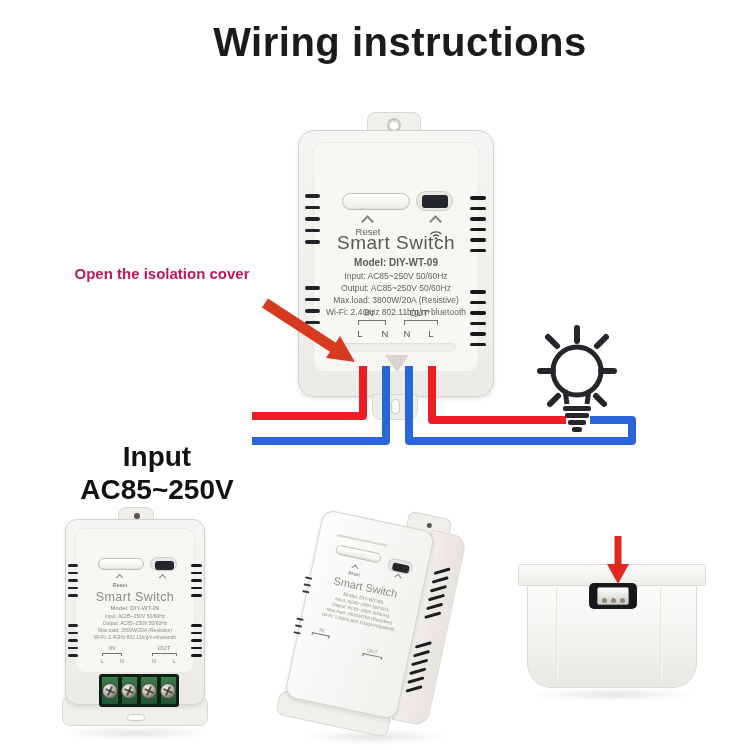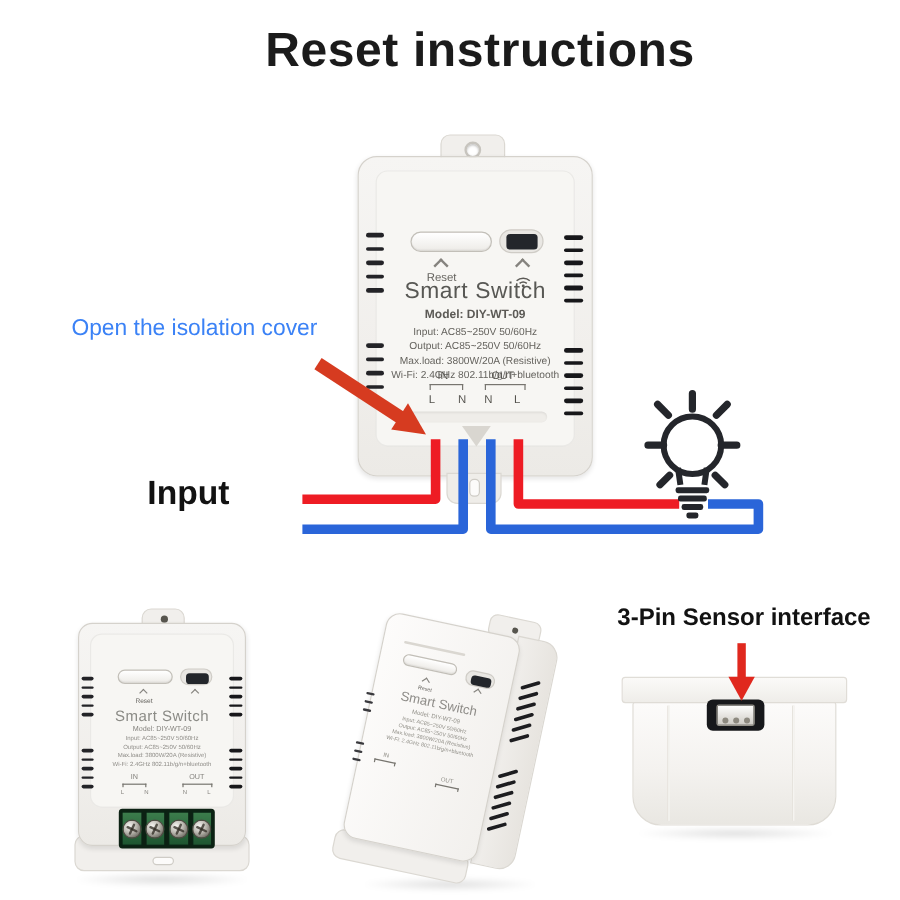--- a/index.html
+++ b/index.html
@@ -73,31 +73,31 @@
   .ridge { position:absolute; width:2px; background:#e6e3dd; border-right:1px solid #f9f8f6; }
   .connector { position:absolute; background:#17181b; border-radius:5px; }
   .conn-insert { position:absolute; background:linear-gradient(180deg,#fefefd,#cfccc5);
     border:1px solid #97948b; border-radius:2px; }
   .pin { position:absolute; width:5px; height:5px; border-radius:50%; background:#8d897f; }
 
   .shadow { position:absolute; background:radial-gradient(ellipse at center, rgba(0,0,0,0.13), rgba(0,0,0,0) 70%);
     filter:blur(2px); z-index:1; }
 
   
-  .note { font-size:19px; font-weight:normal; line-height:23px; color:#3b82f6; z-index:4; }
-  .big-label { font-weight:bold; color:#121212; z-index:4; }
+  .note { font-size:15px; font-weight:bold; line-height:23px; color:#be185d; z-index:4; }
+  .big-label { font-weight:bold; color:#121212; z-index:4;margin-top:46px; }
 
   svg.overlay { position:absolute; left:0; top:0; z-index:6; pointer-events:none; }
 </style>
 </head>
 <body>
 
 <div id="canvas">
 
-  <div class="abs page-title">Reset instructions</div>
+  <div class="abs page-title">Wiring instructions</div>
 
   <div class="abs dev" style="left:298px; top:112px; width:196px; height:310px;">
     <div class="dev-tab" style="left:69px; top:0; width:54px; height:26px;">
       <div class="hole" style="left:19px; top:5px; width:14px; height:14px;"></div>
     </div>
     <div class="dev-body" style="left:0; top:18px; width:196px; height:267px;"></div>
     <div class="dev-face" style="left:15px; top:30px; width:166px; height:230px;"></div>
 
     <div class="louvers" style="left:7px; top:82px;">
         <div class="ldash"></div>
@@ -165,24 +165,24 @@
       <div class="slot-pill" style="left:18px; top:4px; width:9px; height:15px;"></div>
     </div>
   </div>
 
   <div class="abs note txt-c" style="left:38px; top:262px; width:248px;">
     <div>Open the isolation cover</div>
   </div>
 
   <div class="abs big-label txt-c" style="left:57px; top:394px; width:200px; font-size:28px; line-height:33px;">
     <div>Input</div>
-  </div>
-
-
-  <div class="abs big-label txt-c" style="left:500px; top:504px; width:240px; font-size:20px;">3-Pin Sensor interface</div>
+    <div>AC85~250V</div>
+  </div>
+
+
 
   <svg class="overlay" width="750" height="750" viewBox="0 0 750 750">
 
     <path d="M363,366 L363,416 L252,416" fill="none" stroke="#ee1c24" stroke-width="8" stroke-linejoin="round"></path>
     <path d="M386,366 L386,441 L252,441" fill="none" stroke="#2a65d9" stroke-width="8" stroke-linejoin="round"></path>
 
     <path d="M409,366 L409,441 L632,441 L632,420 L590,420" fill="none" stroke="#2a65d9" stroke-width="8" stroke-linejoin="round"></path>
     <path d="M432,366 L432,420 L566,420" fill="none" stroke="#ee1c24" stroke-width="8" stroke-linejoin="round"></path>
 
     <g stroke="#24262b">

